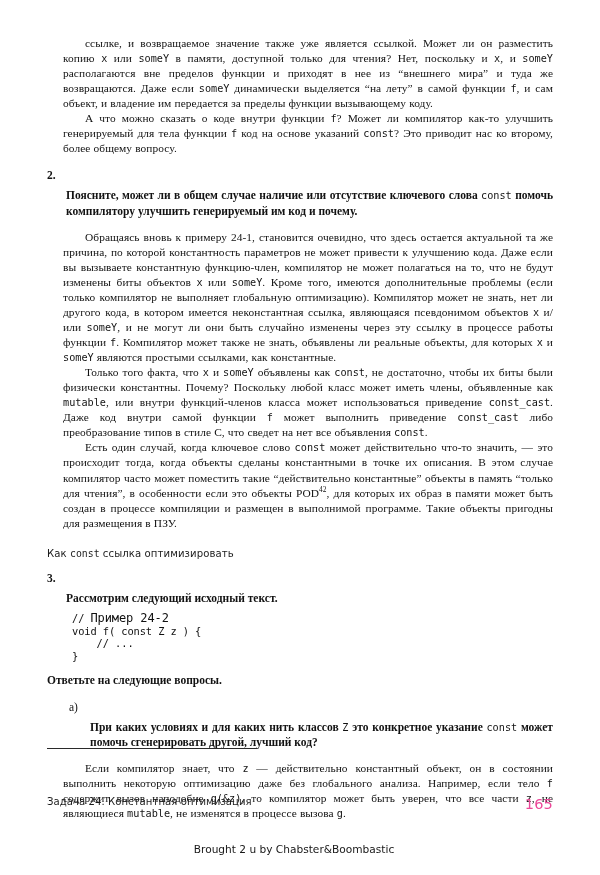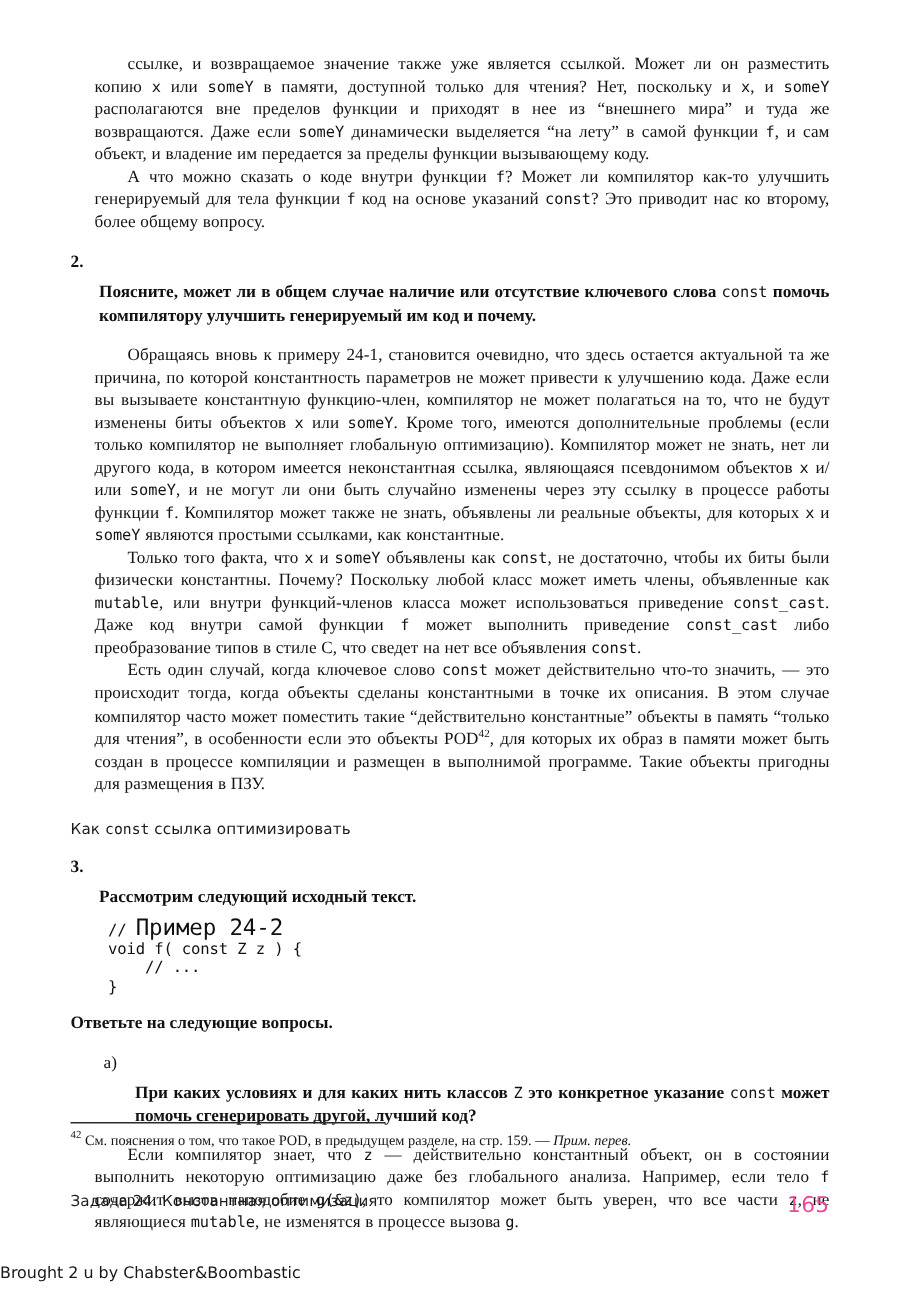--- a/index.html
+++ b/index.html
@@ -79,21 +79,21 @@
   pre.listing {
     margin: 6px 0 0 0;
     padding-left: 25px;
     font-family: "DejaVu Sans Mono", monospace;
     font-size: 10.4px;
     line-height: 12.6px;
     white-space: pre;
     color: #101010;
     letter-spacing: -0.1px;
   }
-  pre.listing .cmt-lbl { font-size: 15px; }
+  pre.listing .cmt-lbl { font-size: 12px; }
   
   .footnote-wrap {
     position: absolute;
     left: 47px;
     top: 748px;
     width: 506px;
   }
   .fn-rule {
     width: 210px;
     height: 1px;
@@ -132,21 +132,21 @@
     font-size: 14.5px;
     color: #ec4899;
     letter-spacing: 0.2px;
   }
   
   .watermark {
     position: absolute;
     left: 0;
     top: 843px;
     width: 600px;
-    text-align: left;
+    text-align: center;
     padding-right: 12px;
     box-sizing: border-box;
     font-family: "DejaVu Sans", sans-serif;
     font-size: 10.6px;
     color: #171717;
   }
 </style>
 </head>
 <body>
 
@@ -187,21 +187,20 @@
       <div class="num">a)</div>
       <div class="qtext"><span>При каких условиях и для каких нить классов </span><span class="mono">Z</span><span> это конкретное указание </span><span class="mono">const</span><span> может помочь сгенерировать другой, лучший код?</span></div>
     </div>
 
     <p class="para gap"><span>Если компилятор знает, что </span><span class="mono">z</span><span> — действительно константный объект, он в состоя­нии выполнить некоторую оптимизацию даже без глобального анализа. Например, если тело </span><span class="mono">f</span><span> содержит вызов наподобие </span><span class="mono">g(&amp;z)</span><span>, то компилятор может быть уверен, что все части </span><span class="mono">z</span><span>, не являющиеся </span><span class="mono">mutable</span><span>, не изменятся в процессе вызова </span><span class="mono">g</span><span>.</span></p>
 
   </div>
 
   <div class="footnote-wrap">
     <div class="fn-rule"></div>
-    <div class="fn-text"><sup>42</sup><span> См. пояснения о том, что такое POD, в предыдущем разделе, на стр. 159. — </span><i>Прим. перев.</i></div>
   </div>
 
   <div class="footer">
     <div class="ftitle">Задача 24. Константная оптимизация</div>
     <div class="fpage">165</div>
   </div>
 
   <div class="watermark">Brought 2 u by Chabster&amp;Boombastic</div>
 
 </div>

